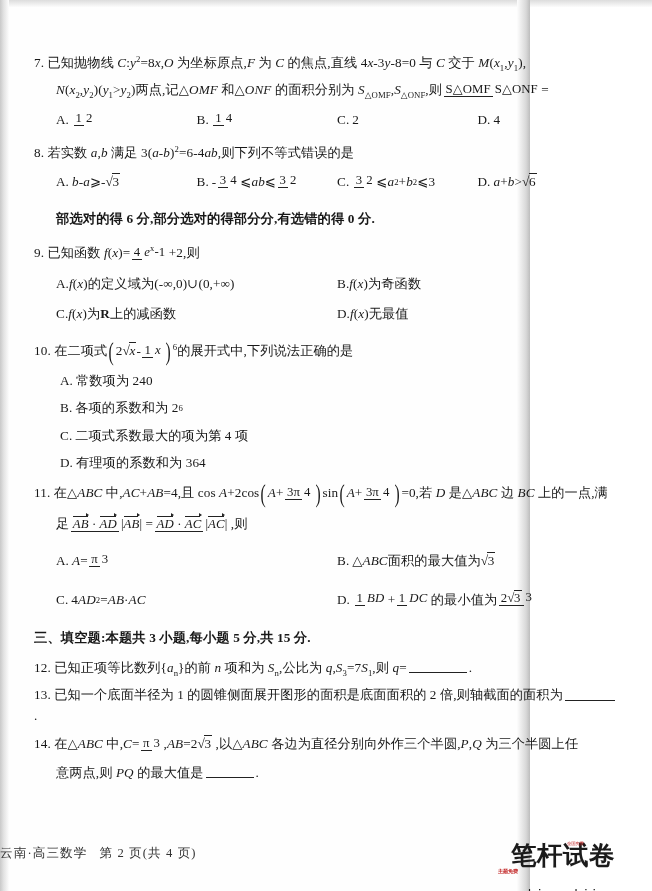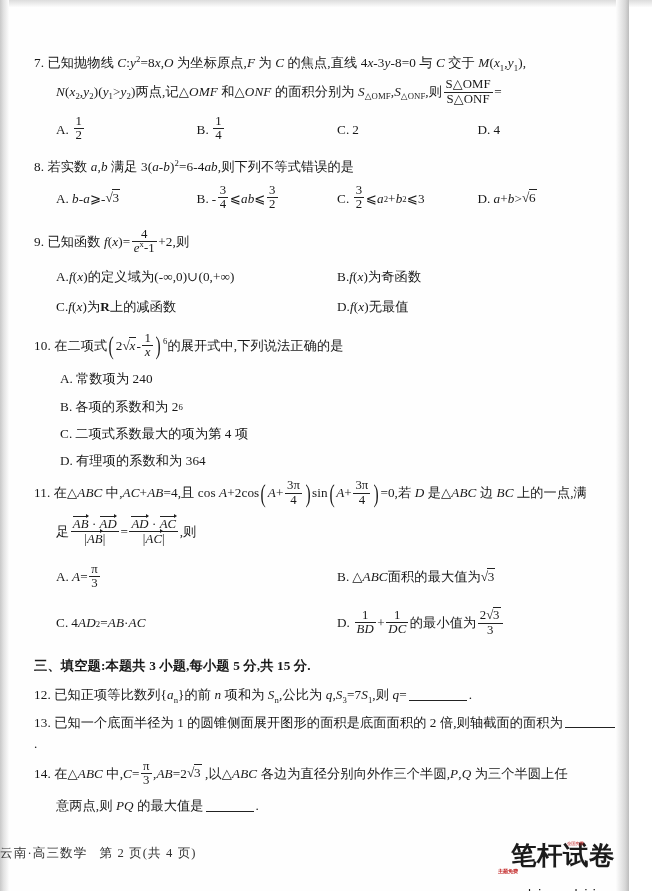--- a/index.html
+++ b/index.html
@@ -11,21 +11,21 @@
     width: 652px;
     height: 891px;
     position: relative;
     overflow: hidden;
     font-family: "Liberation Serif", "DejaVu Serif", serif;
     color: #181818;
   }
   .page {
     position: absolute;
     left: 0; top: 0;
-    width: 629px;
+    width: 530px;
     height: 891px;
     background: #fefefe;
     box-sizing: border-box;
   }
   
   .edge-left {
     position: absolute; left: 0; top: 0; width: 9px; height: 891px;
     background: linear-gradient(to right, #c9c9c9 0%, #e2e2e2 40%, #fdfdfd 100%);
   }
   .edge-right {
@@ -77,21 +77,21 @@
     padding: 3.5px 0;
     display: flex;
     align-items: center;
   }
 
   i, .it { font-style: italic; font-family: "Liberation Serif", serif; }
 
   
   .frac {
     display: inline-flex;
-    flex-direction: column;
+    flex-direction: row;
     vertical-align: middle;
     text-align: center;
     font-size: 0.97em;
     line-height: 1.04;
     margin: 0 1.5px;
     position: relative;
     top: -0.08em;
     justify-content: flex-end;
   }
   .frac .num { padding: 0 2px; border-bottom: 1.1px solid #222; }
@@ -265,20 +265,21 @@
               <span class="den">2</span>
             </span>⩽<i>a</i><sup>2</sup>+<i>b</i><sup>2</sup>⩽3
         </span>
         <span class="opt">
           <span>D.</span><span class="sp"></span><i>a</i>+<i>b</i>&gt;<span class="sqrt"><span class="rad">√</span><span class="body">6</span></span>
         </span>
       </div>
     </div>
 
     <div class="sec-head" style="margin-top:16px;">
+      <span class="cont">部选对的得 6 分,部分选对的得部分分,有选错的得 0 分.</span>
     </div>
 
     <div class="q" style="margin-top:11px;">
       <div class="q-line">
         <span>9.</span>
         <span>已知函数 </span><i>f</i><span>(</span><i>x</i><span>)=</span><span class="frac">
             <span class="num">4</span>
             <span class="den"><i>e</i><sup>x</sup><span>-1</span></span>
           </span><span>+2,则</span>
       </div>

